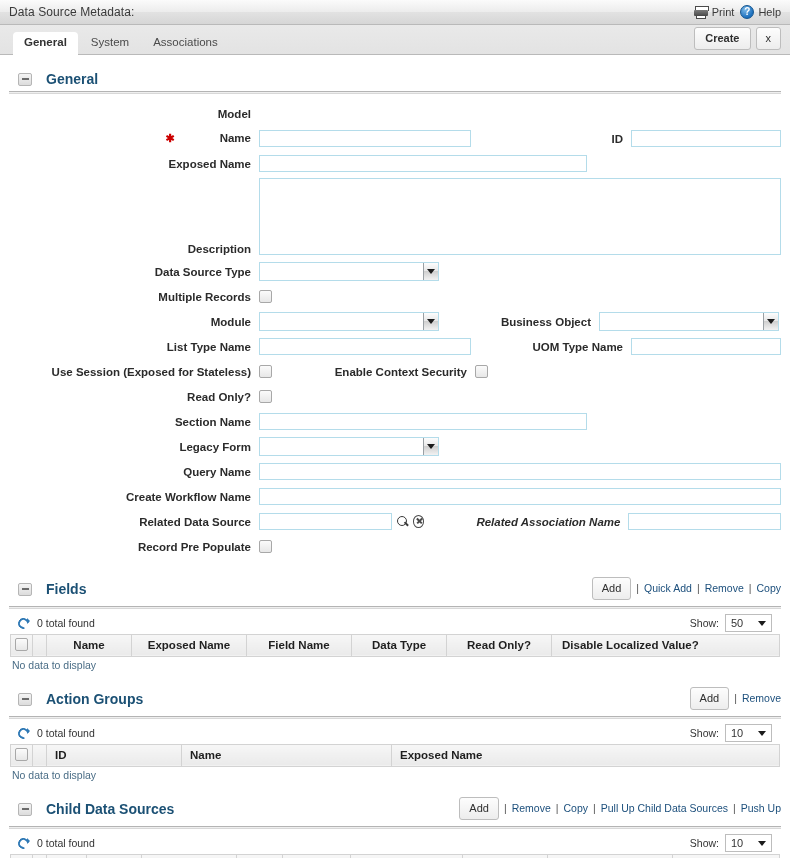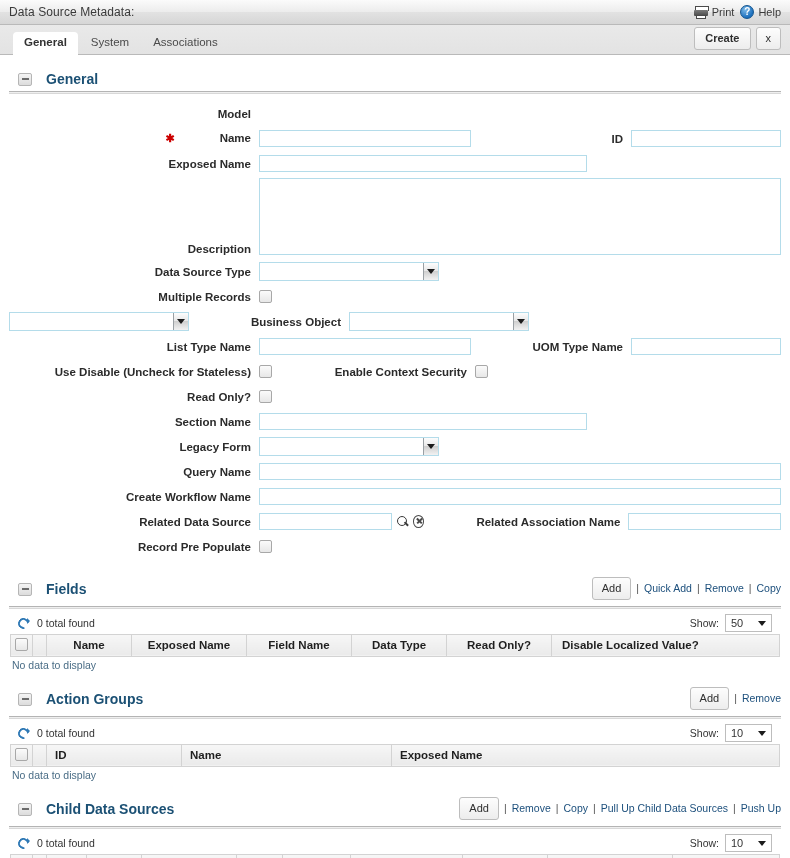--- a/index.html
+++ b/index.html
@@ -376,40 +376,41 @@
         <div class="arw"></div>
       </div>
     </div>
 
     <div class="row">
       <div class="lcol"><label>Multiple Records</label></div>
       <span class="chk"></span>
     </div>
 
     <div class="row">
+      <div class="lcol"><label>Module</label></div>
       <div class="sel w-sm">
         <div class="val"></div>
         <div class="arw"></div>
       </div>
       <div class="rcol-label"><label>Business Object</label></div>
       <div class="sel w-sm">
         <div class="val"></div>
         <div class="arw"></div>
       </div>
     </div>
 
     <div class="row">
       <div class="lcol"><label>List Type Name</label></div>
       <input class="txt w-md" type="text" value="" style="">
       <div class="rcol-label"><label>UOM Type Name</label></div>
       <input class="txt w-sm" type="text" value="" style="">
     </div>
 
     <div class="row">
-      <div class="lcol"><label>Use Disable (Uncheck for Stateless)</label></div>
+      <div class="lcol"><label>Use Session (Exposed for Stateless)</label></div>
       <span class="chk"></span>
       <div class="rcol-label" style="flex:0 0 203px; width:203px;"><label>Enable Context Security</label></div>
       <span class="chk"></span>
     </div>
 
     <div class="row">
       <div class="lcol"><label>Read Only?</label></div>
       <span class="chk"></span>
     </div>
 
@@ -434,21 +435,21 @@
     <div class="row">
       <div class="lcol"><label>Create Workflow Name</label></div>
       <input class="txt w-lg" type="text" value="" style="">
     </div>
 
     <div class="row">
       <div class="lcol"><label>Related Data Source</label></div>
       <input class="txt" style="width: 133px;" type="text" value="">
       <span class="icon-search"></span>
       <span class="icon-clear"></span>
-      <div class="rcol-label" style="flex:0 0 204px; width:204px;"><label>Related Association Name</label></div>
+      <div class="rcol-label" style="flex:0 0 204px; width:204px;font-style:italic;"><label>Related Association Name</label></div>
       <input class="txt w-sm" type="text" value="" style="">
     </div>
 
     <div class="row">
       <div class="lcol"><label>Record Pre Populate</label></div>
       <span class="chk"></span>
     </div>
 
   </div>
 

